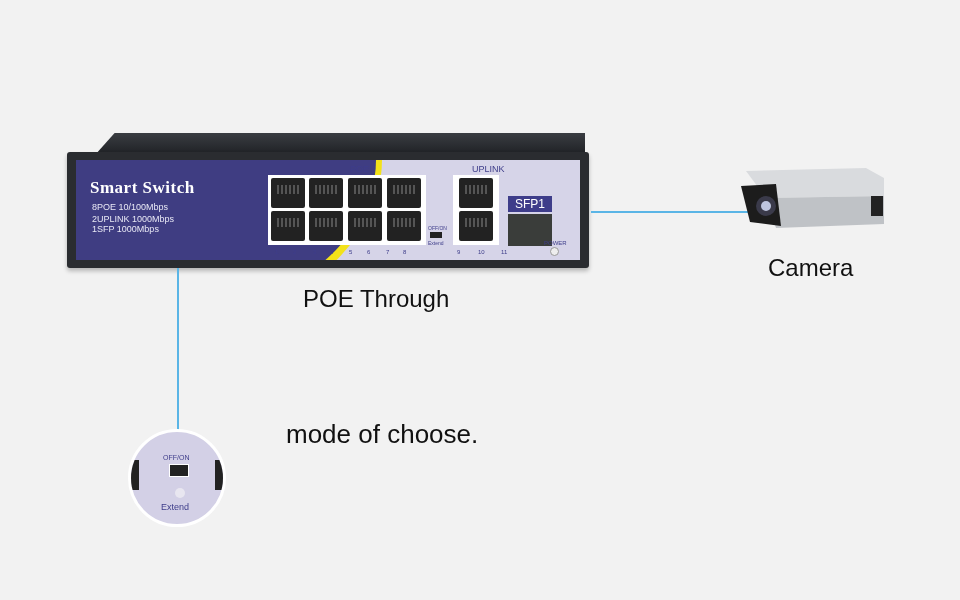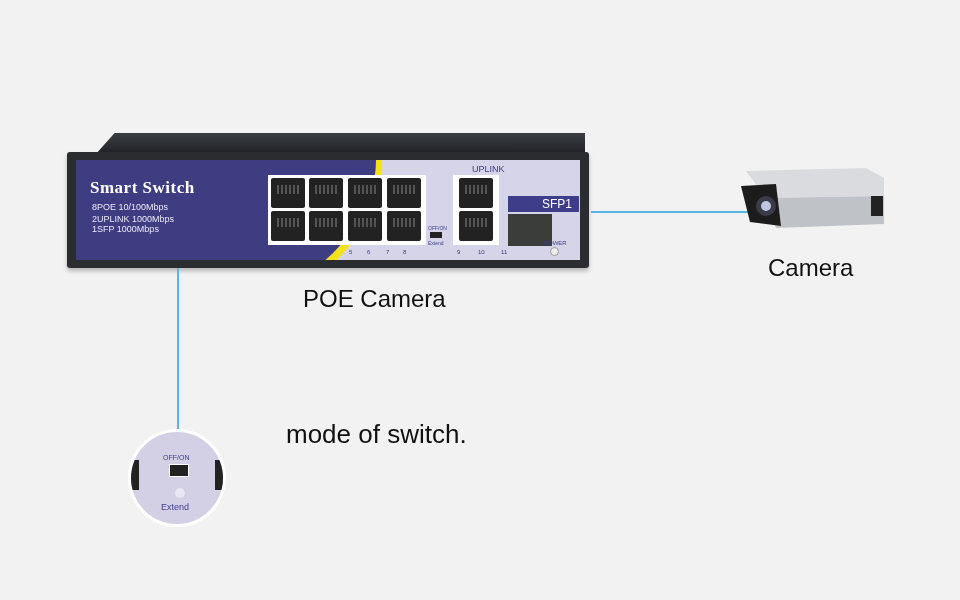--- a/index.html
+++ b/index.html
@@ -11,21 +11,21 @@
   .panel{left:76px;top:160px;width:504px;height:100px;background:#d6d4e8;overflow:hidden;}
   .blue{left:0;top:0;width:300px;height:100px;background:#3f3d82;border-radius:0 0 0 0;clip-path:ellipse(100% 180% at 0% 0%);}
   .yellow{left:0;top:0;width:306px;height:106px;background:#f3e21a;clip-path:ellipse(100% 180% at 0% 0%);}
   .title{left:14px;top:18px;color:#fff;font-family:"Liberation Serif",serif;font-size:17px;font-weight:bold;letter-spacing:.5px;}
   .spec{left:16px;color:#e8e8f5;font-size:9px;line-height:11px;}
   .lbl{color:#3e3d8a;font-size:9px;padding-left:14px;}
   .portbox{background:#fff;}
   .port{width:34px;height:30px;background:#222;border-radius:2px;}
   .port::after{content:"";position:absolute;left:6px;top:7px;width:22px;height:9px;background:repeating-linear-gradient(90deg,#555 0 2px,#222 2px 4px);}
   .num{font-size:6px;color:#3e3d8a;}
-  .sfp-label{background:#3e3d8a;color:#fff;font-size:12px;text-align:center;line-height:16px;padding-left:27px;}
+  .sfp-label{background:#3e3d8a;color:#fff;font-size:12px;text-align:center;line-height:16px;}
   .sfp{background:#3a3d3a;}
   .line{background:#5ab5e6;}
   .caption{font-size:24px;color:#111;}
   .note{font-size:26px;color:#111;line-height:36px;}
   .circle{left:128px;top:429px;width:98px;height:98px;border-radius:50%;background:#d3d0e6;border:3px solid #fff;box-sizing:border-box;overflow:hidden;}
 </style>
 </head>
 <body>
 
 <div class="abs sw-top"></div>
@@ -70,21 +70,21 @@
   <div class="abs num" style="left:381px;top:89px">9</div>
   <div class="abs num" style="left:402px;top:89px">10</div>
   <div class="abs num" style="left:425px;top:89px">11</div>
 
   <div class="abs sfp-label" style="left:432px;top:36px;width:44px;height:16px">SFP1</div>
   <div class="abs sfp" style="left:432px;top:54px;width:44px;height:32px"></div>
   <div class="abs num" style="left:468px;top:80px">POWER</div>
   <div class="abs" style="left:474px;top:87px;width:7px;height:7px;border-radius:50%;border:1px solid #999;background:#eee"></div>
 </div>
 
-<div class="abs caption" style="left:303px;top:285px">POE Camera</div>
+<div class="abs caption" style="left:303px;top:285px">POE Through</div>
 
 <div class="abs line" style="left:591px;top:211px;width:160px;height:2px"></div>
 <div class="abs line" style="left:177px;top:268px;width:2px;height:162px"></div>
 
 <svg class="abs" style="left:736px;top:166px" width="150" height="80" viewBox="0 0 150 80">
   <polygon points="10,5 130,2 148,12 148,30 30,32" fill="#d9dbde"></polygon>
   <polygon points="30,32 148,30 148,58 40,62" fill="#bfc2c6"></polygon>
   <rect x="135" y="30" width="12" height="20" fill="#222"></rect>
   <polygon points="5,20 40,18 45,60 14,56" fill="#1c1c1c"></polygon>
   <circle cx="30" cy="40" r="10" fill="#3a3a4a"></circle>
@@ -95,14 +95,14 @@
 <div class="abs circle">
   <div class="abs" style="left:0;top:28px;width:8px;height:30px;background:#222"></div>
   <div class="abs" style="left:84px;top:28px;width:8px;height:30px;background:#222"></div>
   <div class="abs" style="left:32px;top:22px;font-size:7px;color:#3e3d8a">OFF/ON</div>
   <div class="abs" style="left:38px;top:32px;width:18px;height:11px;background:#222;border:1px solid #fff"></div>
   <div class="abs" style="left:44px;top:56px;width:10px;height:10px;border-radius:50%;background:#e8e6f0"></div>
   <div class="abs" style="left:30px;top:70px;font-size:9px;color:#3e3d8a">Extend</div>
 </div>
 
 <div class="abs note" style="left:286px;top:416px">
-  <div>mode of switch.</div>
+  <div>mode of choose.</div>
 </div>
 
 </body></html>

